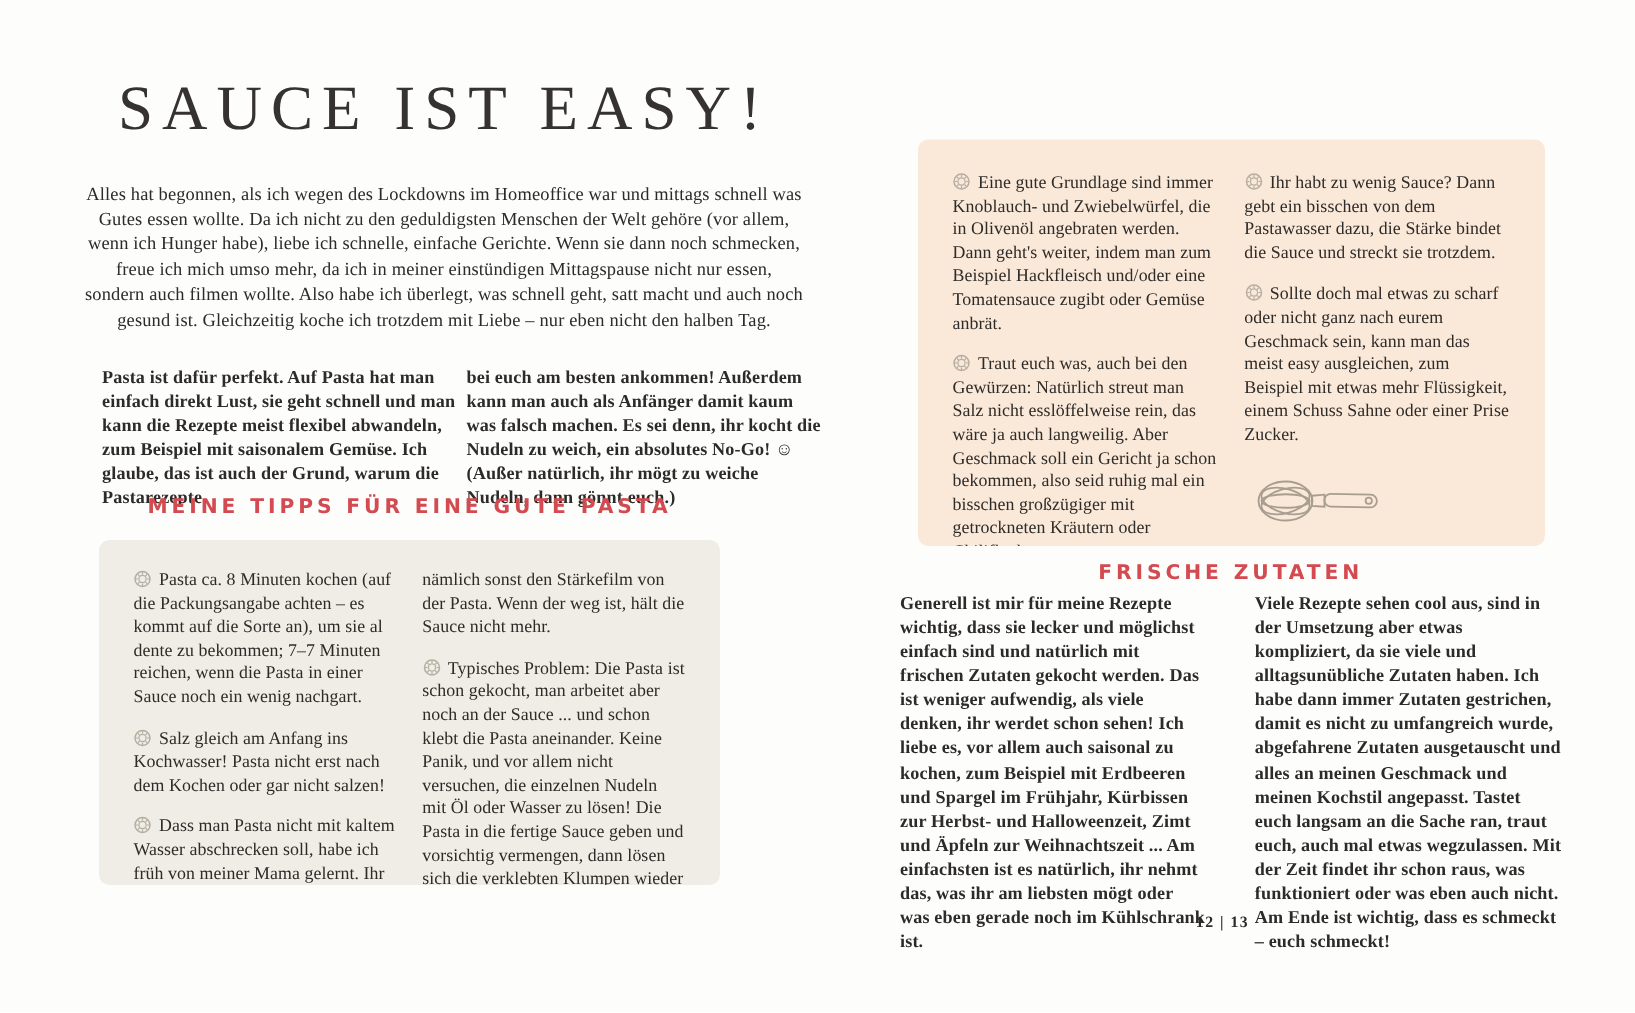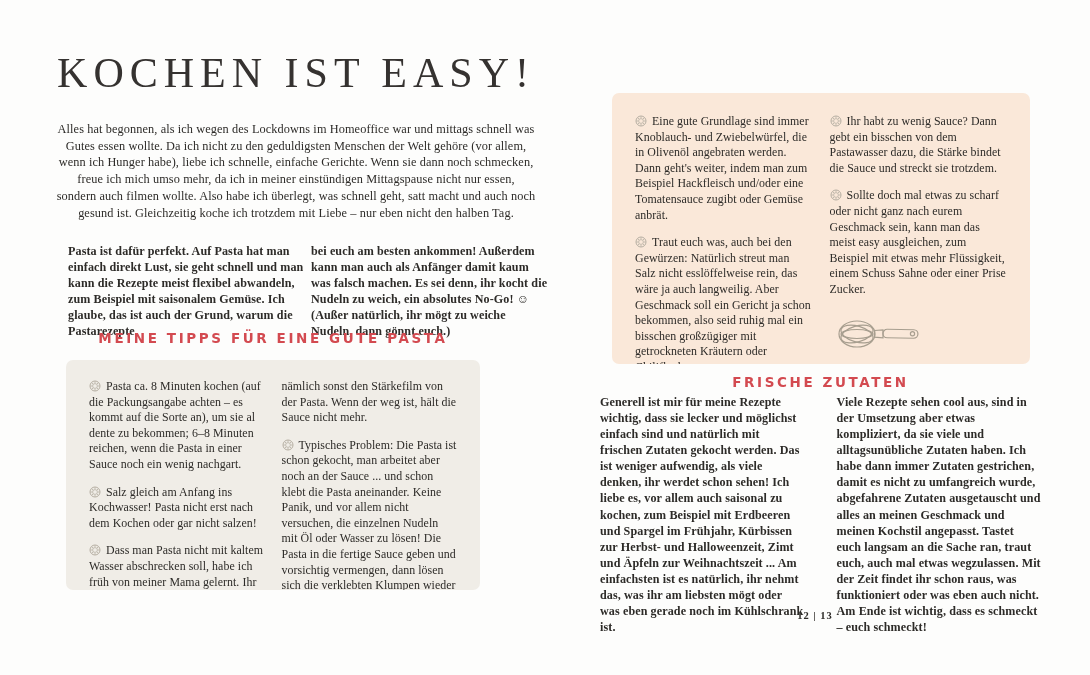--- a/index.html
+++ b/index.html
@@ -96,39 +96,39 @@
     font-size:10.5px;
     letter-spacing:1px;
     color:#2d2b28;
   }
 </style>
 </head>
 <body>
 
 <div class="spread">
 
-  <div class="page-title">KOCHEN IST EASY!</div>
+  <div class="page-title">SAUCE IST EASY!</div>
 
   <div class="intro body-text">Alles hat begonnen, als ich wegen des Lockdowns im Homeoffice war und mittags schnell was Gutes essen wollte. Da ich nicht zu den geduldigsten Menschen der Welt gehöre (vor allem, wenn ich Hunger habe), liebe ich schnelle, einfache Gerichte. Wenn sie dann noch schmecken, freue ich mich umso mehr, da ich in meiner einstündigen Mittagspause nicht nur essen, sondern auch filmen wollte. Also habe ich überlegt, was schnell geht, satt macht und auch noch gesund ist. Gleichzeitig koche ich trotzdem mit Liebe – nur eben nicht den halben Tag.</div>
 
 
   <div class="two-col pasta-cols">
     <div class="col body-text">Pasta ist dafür perfekt. Auf Pasta hat man einfach direkt Lust, sie geht schnell und man kann die Rezepte meist flexibel abwandeln, zum Beispiel mit saisonalem Gemüse. Ich glaube, das ist auch der Grund, warum die Pastarezepte</div>
     <div class="col body-text">bei euch am besten ankommen! Außerdem kann man auch als Anfänger damit kaum was falsch machen. Es sei denn, ihr kocht die Nudeln zu weich, ein absolutes No-Go! ☺ (Außer natürlich, ihr mögt zu weiche Nudeln, dann gönnt euch.)</div>
   </div>
 
   <div class="red-heading h-pasta-tips">MEINE TIPPS FÜR EINE GUTE PASTA</div>
 
   <div class="tip-box box-gray">
     <div class="col">
       <p class="tip"><span class="bullet"><svg width="12" height="12" viewBox="0 0 12 12">
               <circle cx="6" cy="6" r="5" fill="none" stroke="#b5aea2" stroke-width="1"></circle>
               <circle cx="6" cy="6" r="2.4" fill="none" stroke="#b5aea2" stroke-width="0.8"></circle>
               <path d="M6 1.4 V3 M6 9 V10.6 M1.4 6 H3 M9 6 H10.6 M2.8 2.8 L4 4 M8 8 L9.2 9.2 M9.2 2.8 L8 4 M4 8 L2.8 9.2" stroke="#b5aea2" stroke-width="0.8"></path>
-            </svg></span><span>Pasta ca. 8 Minuten kochen (auf die Packungsangabe achten – es kommt auf die Sorte an), um sie al dente zu bekommen; 6–8 Minuten reichen, wenn die Pasta in einer Sauce noch ein wenig nachgart.</span></p>
+            </svg></span><span>Pasta ca. 8 Minuten kochen (auf die Packungsangabe achten – es kommt auf die Sorte an), um sie al dente zu bekommen; 7–7 Minuten reichen, wenn die Pasta in einer Sauce noch ein wenig nachgart.</span></p>
       <p class="tip"><span class="bullet"><svg width="12" height="12" viewBox="0 0 12 12">
               <circle cx="6" cy="6" r="5" fill="none" stroke="#b5aea2" stroke-width="1"></circle>
               <circle cx="6" cy="6" r="2.4" fill="none" stroke="#b5aea2" stroke-width="0.8"></circle>
               <path d="M6 1.4 V3 M6 9 V10.6 M1.4 6 H3 M9 6 H10.6 M2.8 2.8 L4 4 M8 8 L9.2 9.2 M9.2 2.8 L8 4 M4 8 L2.8 9.2" stroke="#b5aea2" stroke-width="0.8"></path>
             </svg></span><span>Salz gleich am Anfang ins Kochwasser! Pasta nicht erst nach dem Kochen oder gar nicht salzen!</span></p>
       <p class="tip"><span class="bullet"><svg width="12" height="12" viewBox="0 0 12 12">
               <circle cx="6" cy="6" r="5" fill="none" stroke="#b5aea2" stroke-width="1"></circle>
               <circle cx="6" cy="6" r="2.4" fill="none" stroke="#b5aea2" stroke-width="0.8"></circle>
               <path d="M6 1.4 V3 M6 9 V10.6 M1.4 6 H3 M9 6 H10.6 M2.8 2.8 L4 4 M8 8 L9.2 9.2 M9.2 2.8 L8 4 M4 8 L2.8 9.2" stroke="#b5aea2" stroke-width="0.8"></path>
             </svg></span><span>Dass man Pasta nicht mit kaltem Wasser abschrecken soll, habe ich früh von meiner Mama gelernt. Ihr wascht</span></p>

